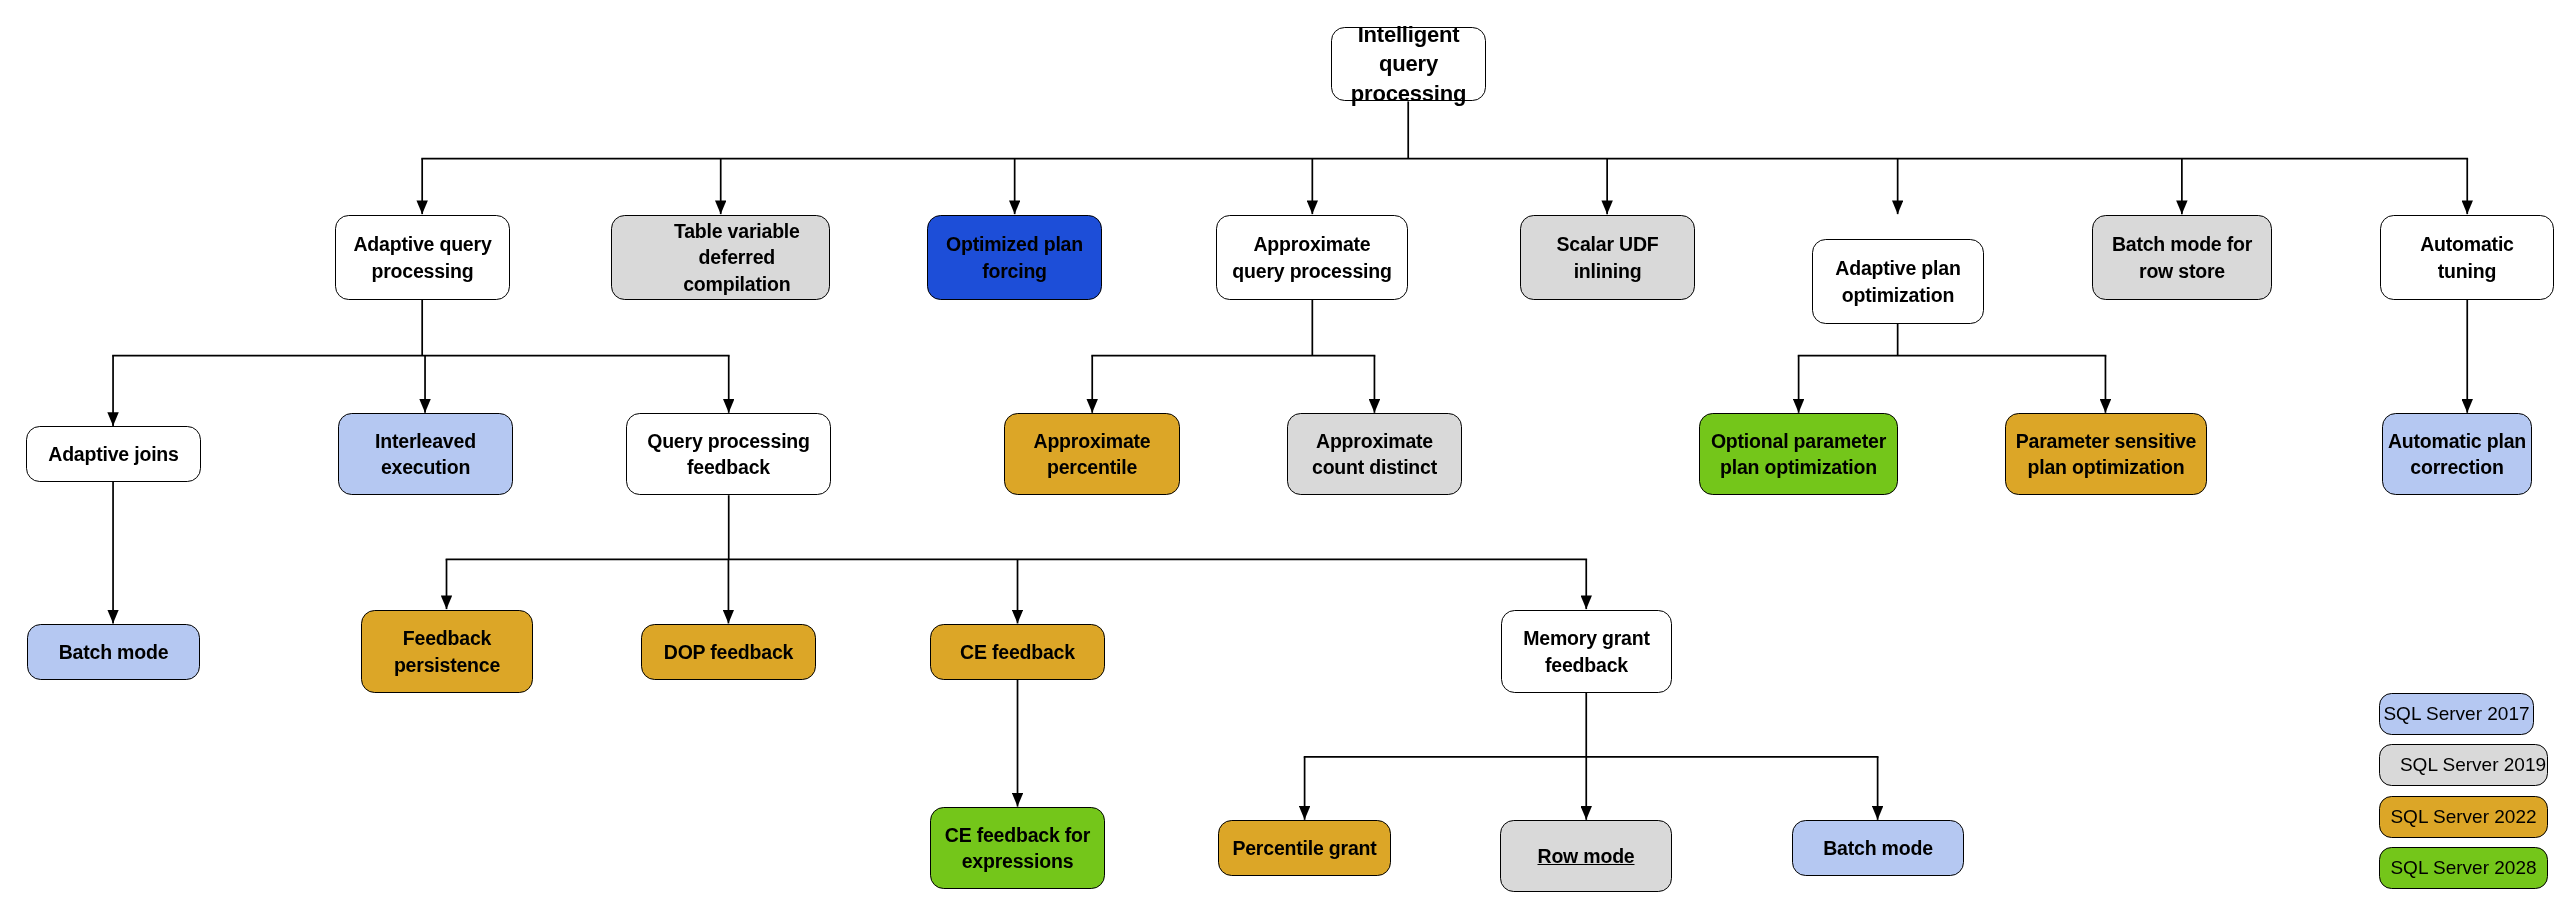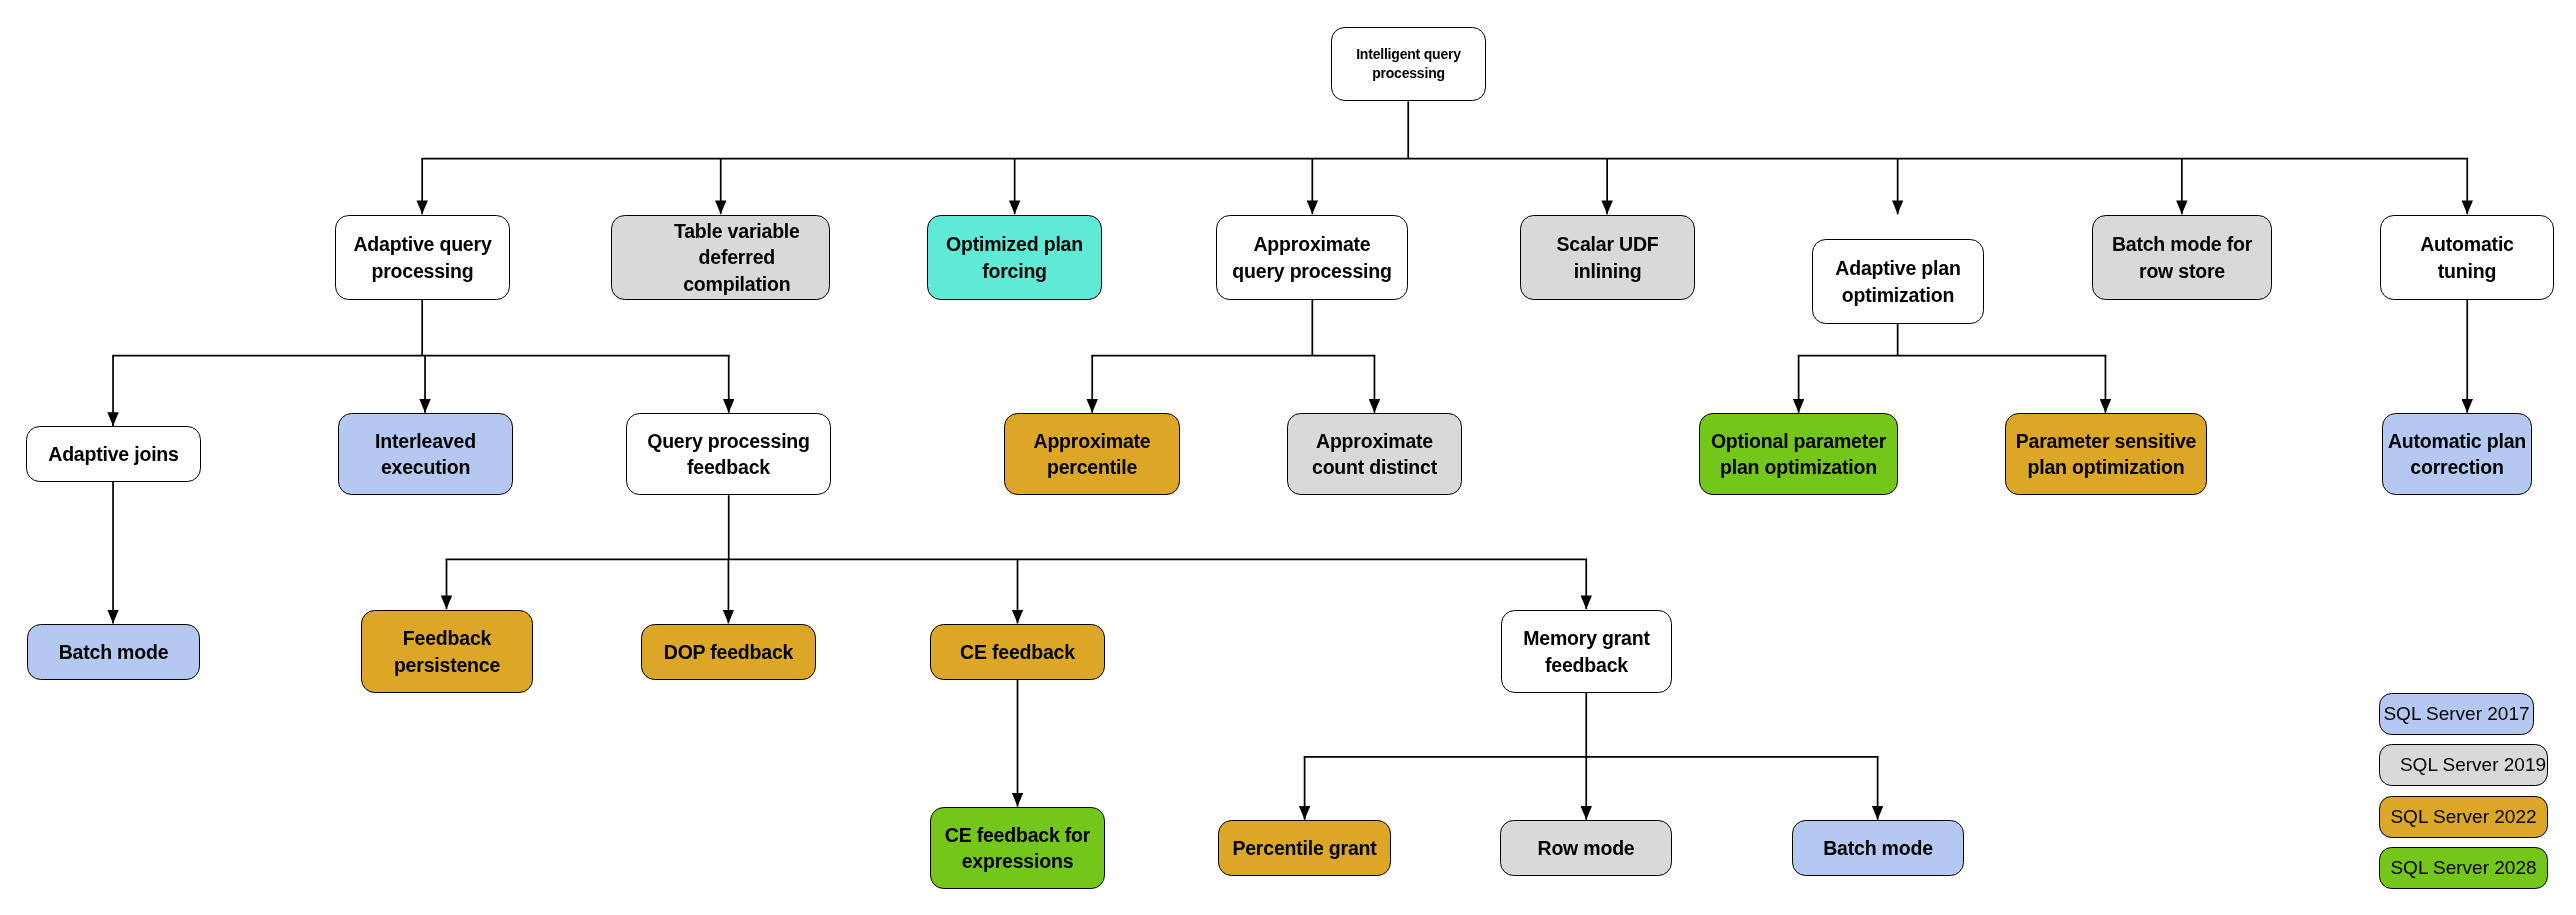--- a/index.html
+++ b/index.html
@@ -66,30 +66,30 @@
         <line x1="2771" y1="977" x2="2771" y2="1064" marker-end="url(#arrow)"></line>
         <line x1="1777.5" y1="1187" x2="1777.5" y2="1409" marker-end="url(#arrow)"></line>
         <line x1="2771" y1="1210" x2="2771" y2="1322"></line>
         <line x1="2277.5" y1="1322" x2="3281.5" y2="1322"></line>
         <line x1="2279" y1="1322" x2="2279" y2="1432" marker-end="url(#arrow)"></line>
         <line x1="2771" y1="1322" x2="2771" y2="1432" marker-end="url(#arrow)"></line>
         <line x1="3280" y1="1322" x2="3280" y2="1432" marker-end="url(#arrow)"></line>
       </g>
   </svg>
   <div id="node-layer">
-      <div class="node" style="left: 1331px; top: 27px; width: 155px; height: 74px; background: rgb(255, 255, 255); font-size: 14px;">
+      <div class="node" style="left: 1331px; top: 27px; width: 155px; height: 74px; background: rgb(255, 255, 255); font-size: 22px;">
         <span>Intelligent query<br>processing</span>
       </div>
       <div class="node" style="left: 335px; top: 215px; width: 175px; height: 85px; background: rgb(255, 255, 255);">
         <span>Adaptive query<br>processing</span>
       </div>
       <div class="node" style="left: 611px; top: 215px; width: 219px; height: 85px; background: rgb(217, 217, 217); padding-left: 36px;">
         <span>Table variable<br>deferred compilation</span>
       </div>
-      <div class="node" style="left: 927px; top: 215px; width: 175px; height: 85px; background: #5eead4;">
+      <div class="node" style="left: 927px; top: 215px; width: 175px; height: 85px; background: #1d4ed8;">
         <span>Optimized plan<br>forcing</span>
       </div>
       <div class="node" style="left: 1216px; top: 215px; width: 192px; height: 85px; background: rgb(255, 255, 255);">
         <span>Approximate<br>query processing</span>
       </div>
       <div class="node" style="left: 1520px; top: 215px; width: 175px; height: 85px; background: rgb(217, 217, 217);">
         <span>Scalar UDF<br>inlining</span>
       </div>
       <div class="node" style="left: 1812px; top: 215px; width: 172px; height: 85px; background: rgb(255, 255, 255); margin-top: 24px;">
         <span>Adaptive plan<br>optimization</span>
@@ -138,21 +138,21 @@
       </div>
       <div class="node" style="left: 1501px; top: 610px; width: 171px; height: 83px; background: rgb(255, 255, 255);">
         <span>Memory grant<br>feedback</span>
       </div>
       <div class="node" style="left: 930px; top: 807px; width: 175px; height: 82px; background: rgb(116, 198, 26);">
         <span>CE feedback for<br>expressions</span>
       </div>
       <div class="node" style="left: 1218px; top: 820px; width: 173px; height: 56px; background: rgb(220, 166, 39);">
         <span>Percentile grant</span>
       </div>
-      <div class="node" style="left: 1500px; top: 820px; width: 172px; height: 56px; background: rgb(217, 217, 217);">
+      <div class="node" style="left: 1500px; top: 820px; width: 172px; height: 72px; background: rgb(217, 217, 217); text-decoration: underline;">
         <span>Row mode</span>
       </div>
       <div class="node" style="left: 1792px; top: 820px; width: 172px; height: 56px; background: rgb(181, 200, 242);">
         <span>Batch mode</span>
       </div>
     </div>
   <div id="legend-layer">
       <div class="legend-item" style="left: 2379px; top: 693px; width: 155px; height: 42px; background: rgb(181, 200, 242);">
         <span>SQL Server 2017</span>
       </div>

